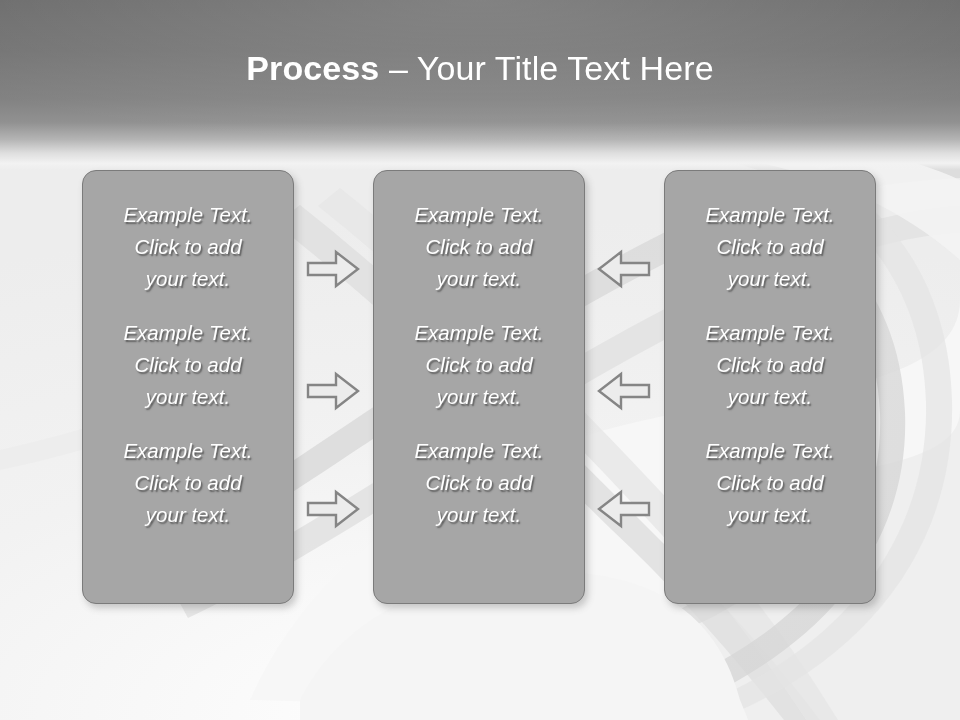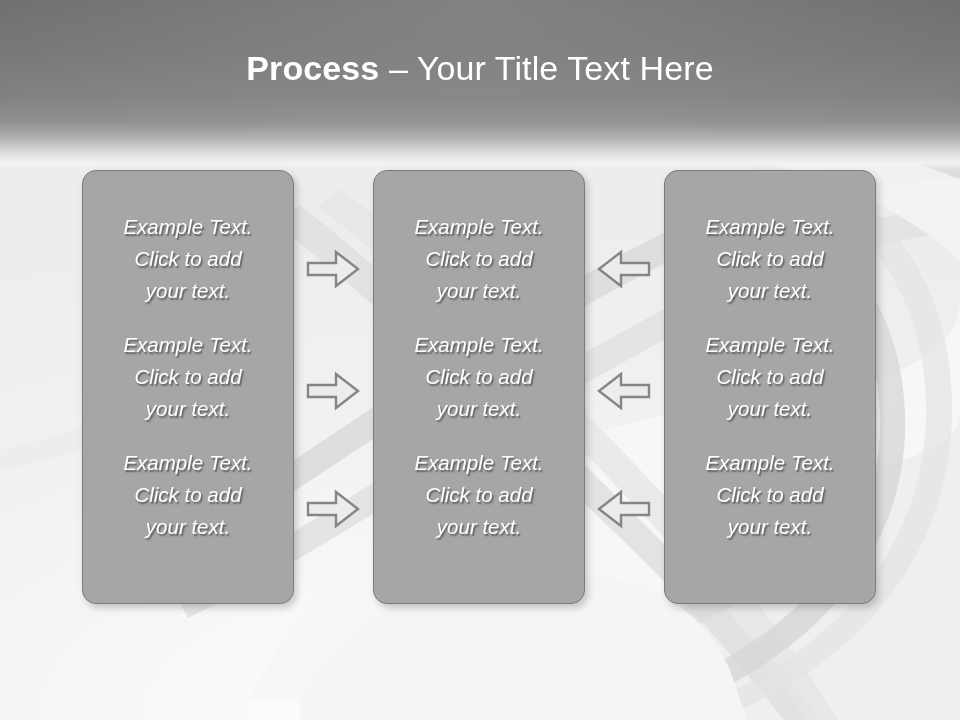--- a/index.html
+++ b/index.html
@@ -84,21 +84,21 @@
     width: 212px;
     height: 434px;
     box-sizing: border-box;
     background: #a6a6a6;
     border: 1.6px solid #7b7b7b;
     border-radius: 14px;
     box-shadow: 3px 4px 7px rgba(90,90,90,0.30);
     display: flex;
     flex-direction: column;
     justify-content: flex-start;
-    padding-top: 40px;
+    padding-top: 28px;
   }
   .box-1 { left: 82px; }
   .box-2 { left: 373px; }
   .box-3 { left: 664px; }
 
   .cell {
     height: 118px;
     display: flex;
     align-items: flex-start;
     justify-content: center;

